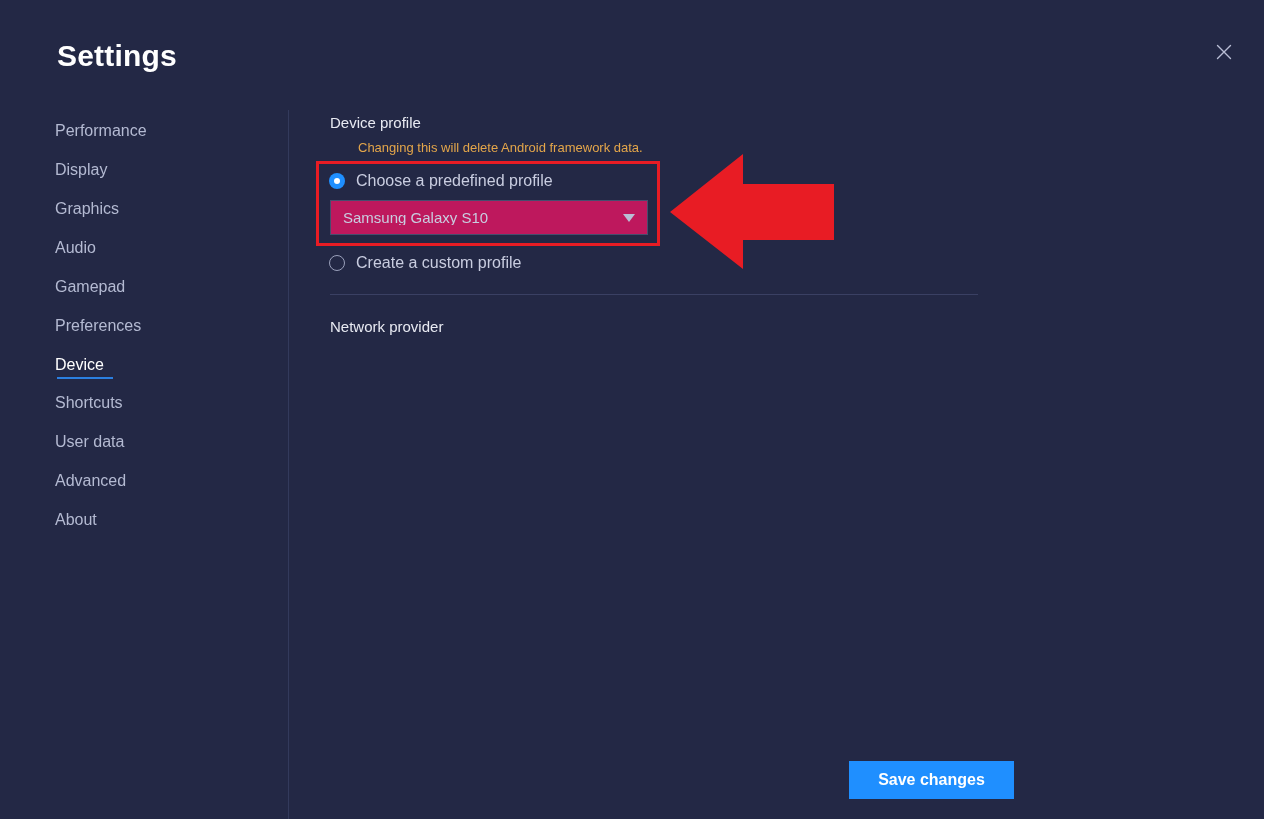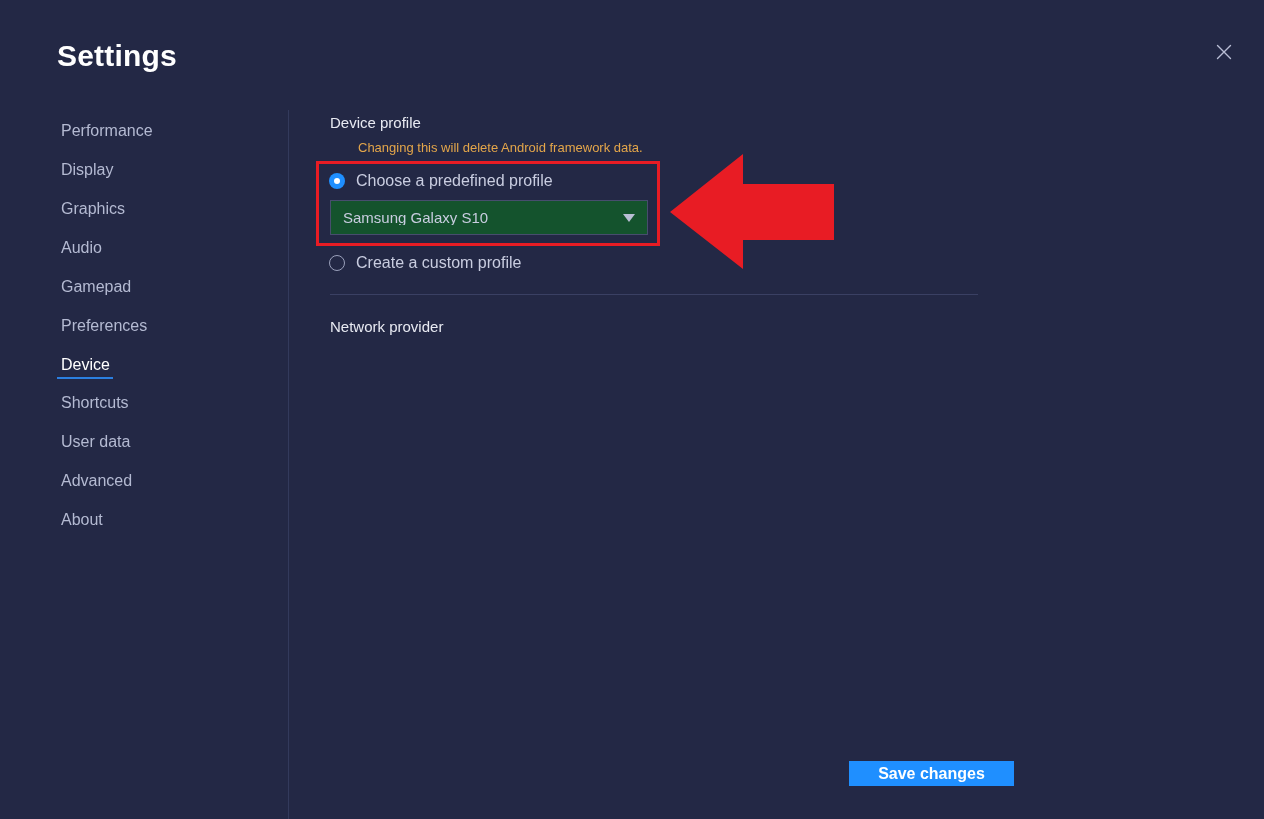--- a/index.html
+++ b/index.html
@@ -53,21 +53,21 @@
     position: absolute;
     left: 0;
     top: 110px;
     width: 289px;
     height: 709px;
     border-right: 1px solid #333a5c;
     box-sizing: border-box;
   }
   .nav-item {
     position: absolute;
-    left: 61px;
+    left: 55px;
     font-size: 16px;
     color: #b4bad2;
     line-height: 1;
     white-space: nowrap;
     cursor: pointer;
   }
   .nav-item.active {
     color: #ffffff;
   }
   .nav-underline {
@@ -142,21 +142,21 @@
   .radio-label {
     font-size: 16px;
     color: #c9cde0;
     line-height: 1;
   }
 
   
   .select-field {
     position: absolute;
     box-sizing: border-box;
-    background: #14532d;
+    background: #be185d;
     border: 1px solid #474d6e;
     display: flex;
     align-items: center;
     padding: 0 12px 0 12px;
     cursor: pointer;
   }
   .select-value {
     font-size: 15px;
     color: #c9cde0;
     flex: 1 1 auto;
@@ -179,21 +179,21 @@
     height: 1px;
     background: #3a4063;
   }
 
   
   #save-button {
     position: absolute;
     left: 849px;
     top: 761px;
     width: 165px;
-    height: 25px;
+    height: 38px;
     background: #1f8fff;
     color: #ffffff;
     font-size: 16px;
     font-weight: bold;
     border: none;
     cursor: pointer;
     font-family: "Liberation Sans", sans-serif;
     display: flex;
     align-items: center;
     justify-content: center;

